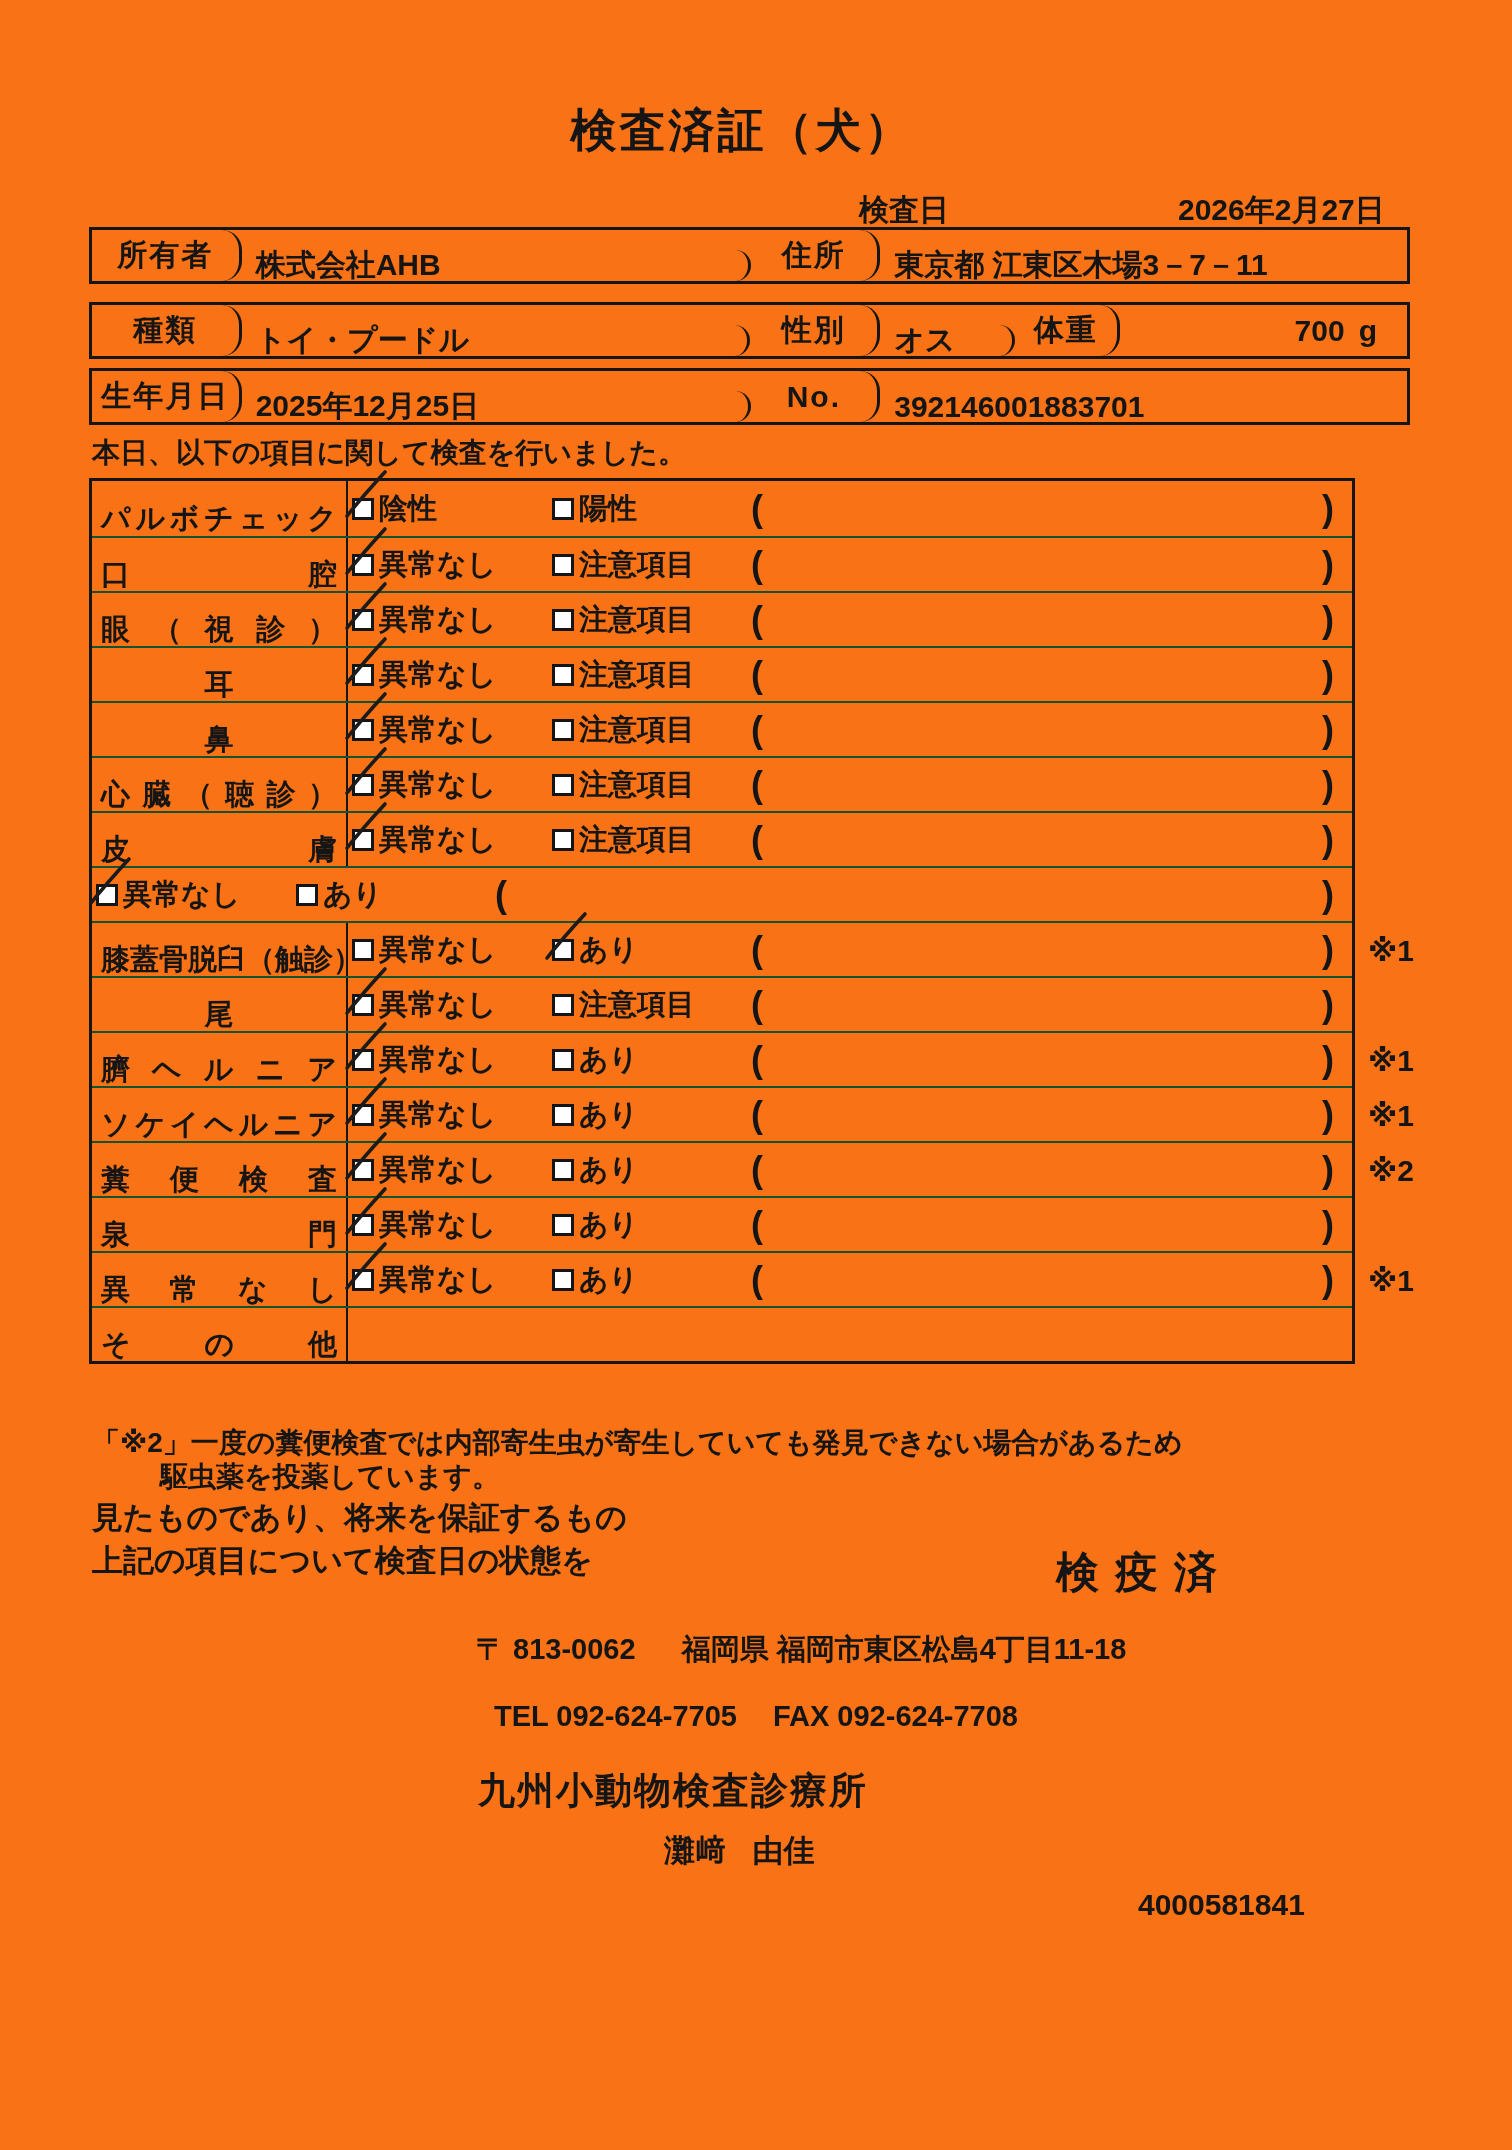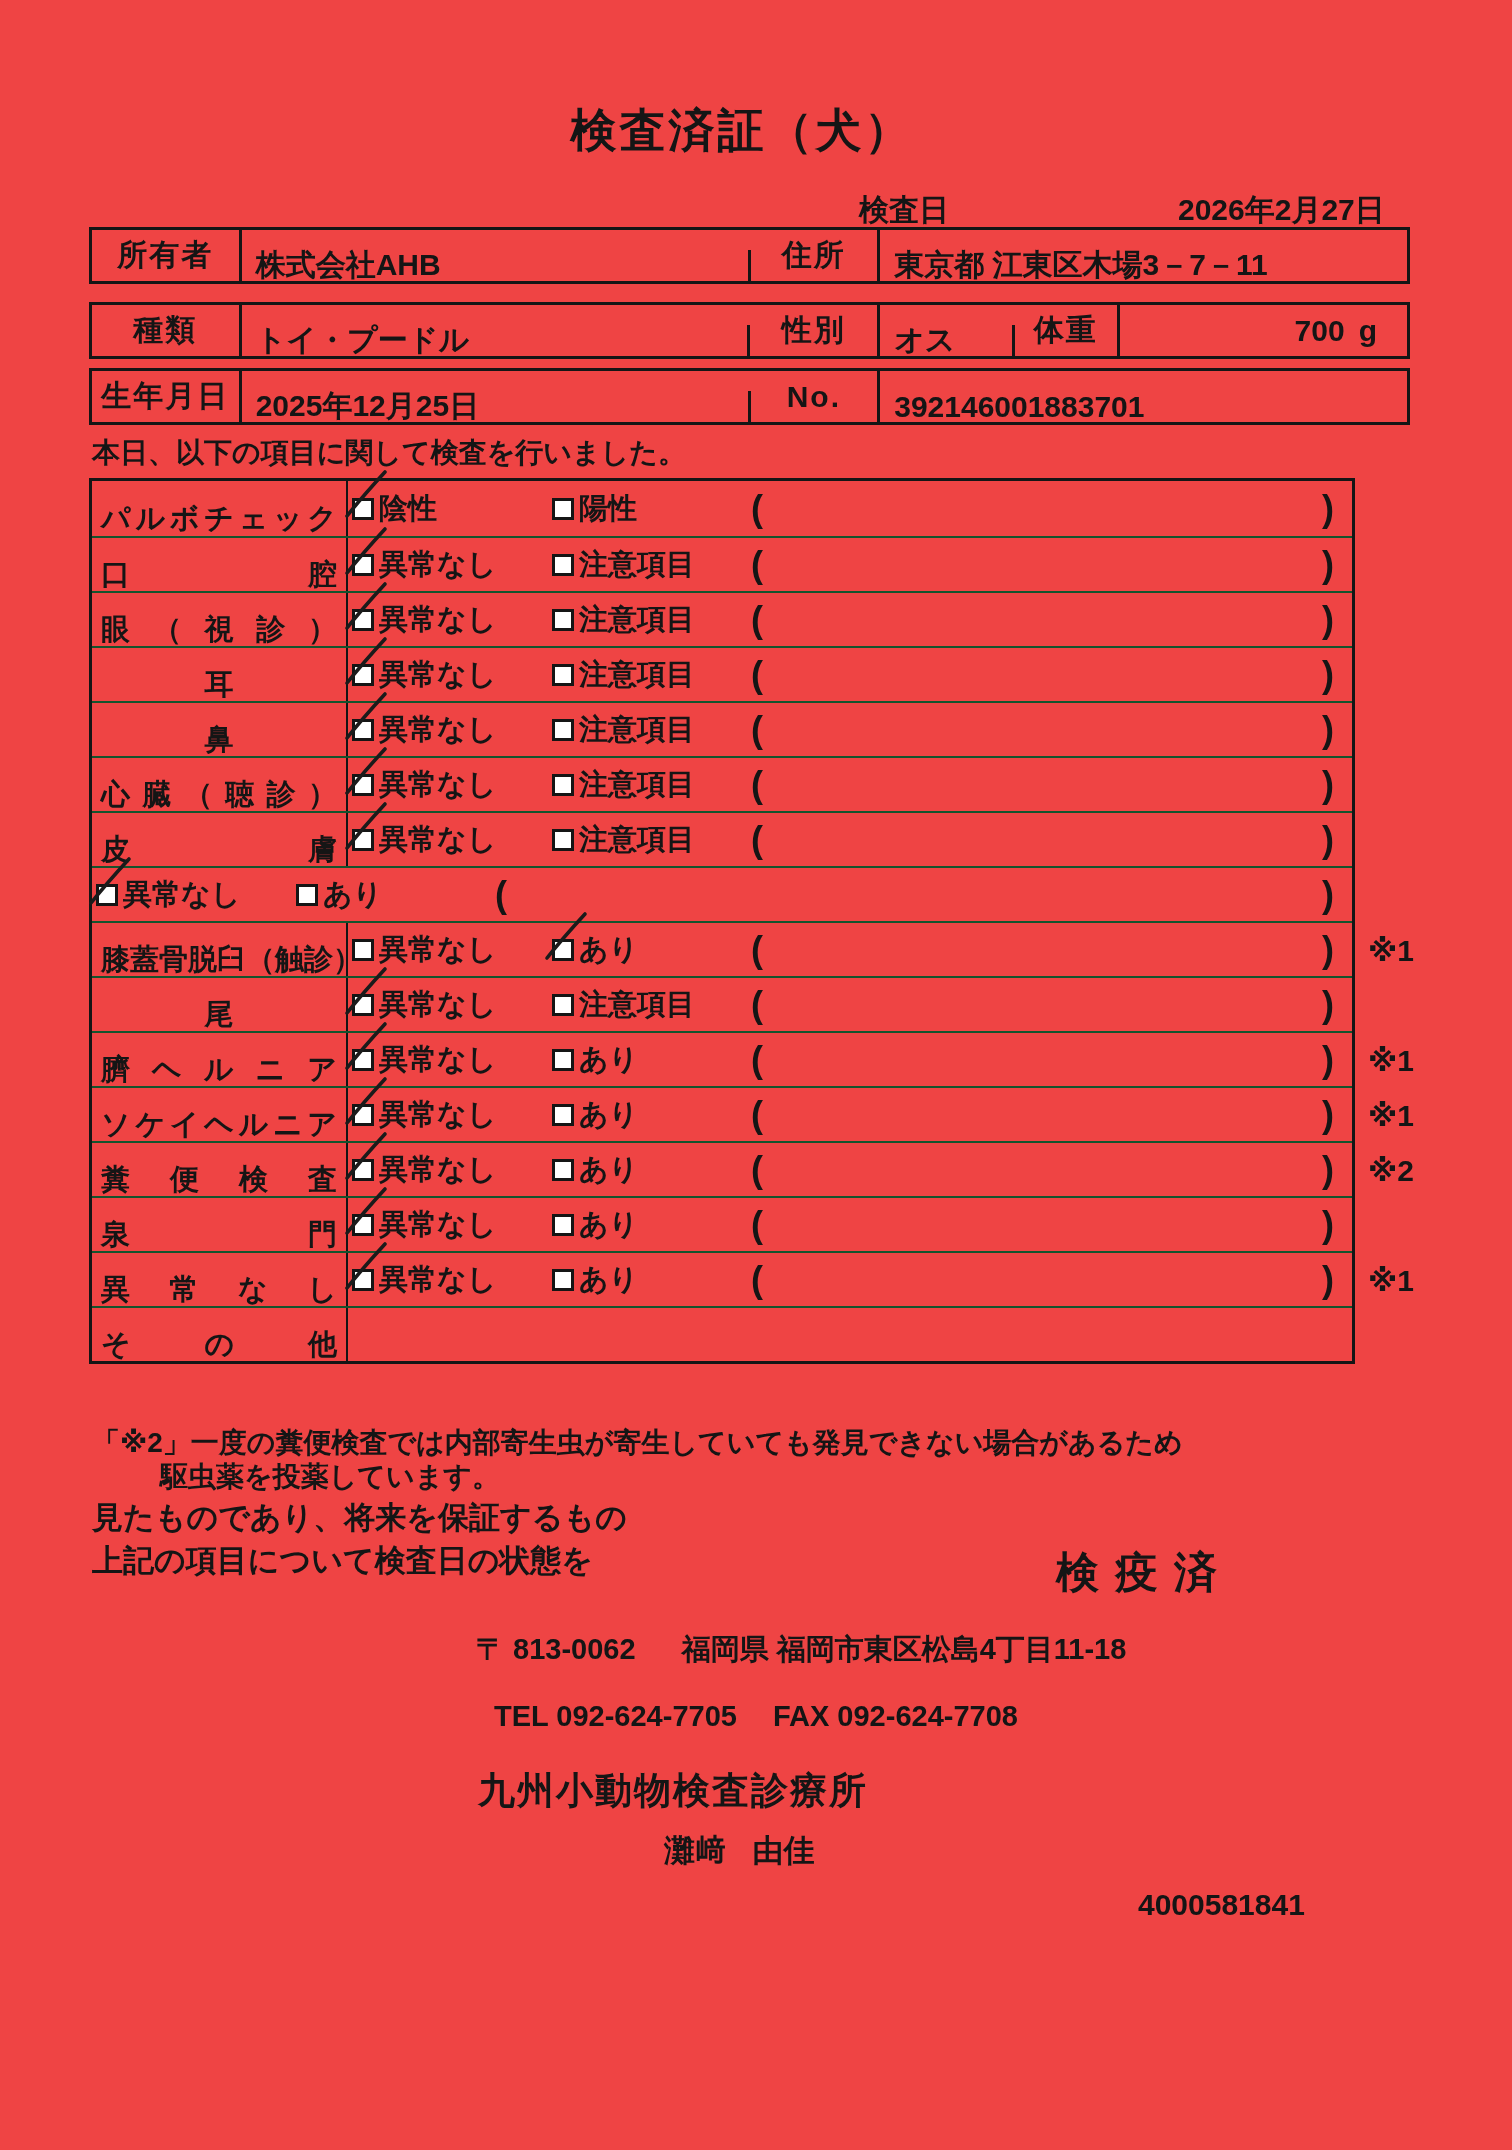--- a/index.html
+++ b/index.html
@@ -2,38 +2,38 @@
 <html><head>
 <meta charset="utf-8">
 <style>
   * { margin:0; padding:0; box-sizing:border-box; }
   html,body { background:#ffffff; }
   body {
     width:1512px; height:2150px;
     font-family:"Liberation Sans","DejaVu Sans",sans-serif;
     color:#151515; position:relative; overflow:hidden;
   }
-  .page { position:absolute; inset:0; background:#ef4444; }
+  .page { position:absolute; inset:0; background:#f97316; }
 
   .title {
     position:absolute; top:100px; left:0; width:1484px;
     text-align:center; font-size:46px; font-weight:bold; letter-spacing:3px;
   }
   .date-label { position:absolute; left:859px; top:190px; font-size:30px; font-weight:bold; }
   .date-value { position:absolute; left:1178px; top:190px; font-size:30px; font-weight:bold; }
 
   .info-table {
     position:absolute; left:89px; width:1321px; height:57px;
     border:3px solid #151515; display:flex; align-items:stretch;
     font-size:30px; font-weight:bold;
   }
   .tbl-a { top:227px; }
   .tbl-b { top:302px; }
   .tbl-c { top:368px; }
-  .cell { display:flex; align-items:center; border-right:3px solid #151515; }
+  .cell { display:flex; align-items:center; border-right:3px solid #151515;border-radius:20px; }
   .cell:last-child { border-right:none; }
   .cell.hdr { justify-content:center; letter-spacing:2px; }
   .cell.val { justify-content:flex-start; padding-left:14px;margin-top:20px; }
   .w-label { width:150px; }
   .w-value { width:510px; }
   .w-mid   { width:130px; }
   .w-sex   { width:135px; }
   .w-wlab  { width:105px; }
   .w-wval  { width:288px; justify-content:flex-end; padding-right:30px; }
   .w-addr  { width:528px; }

